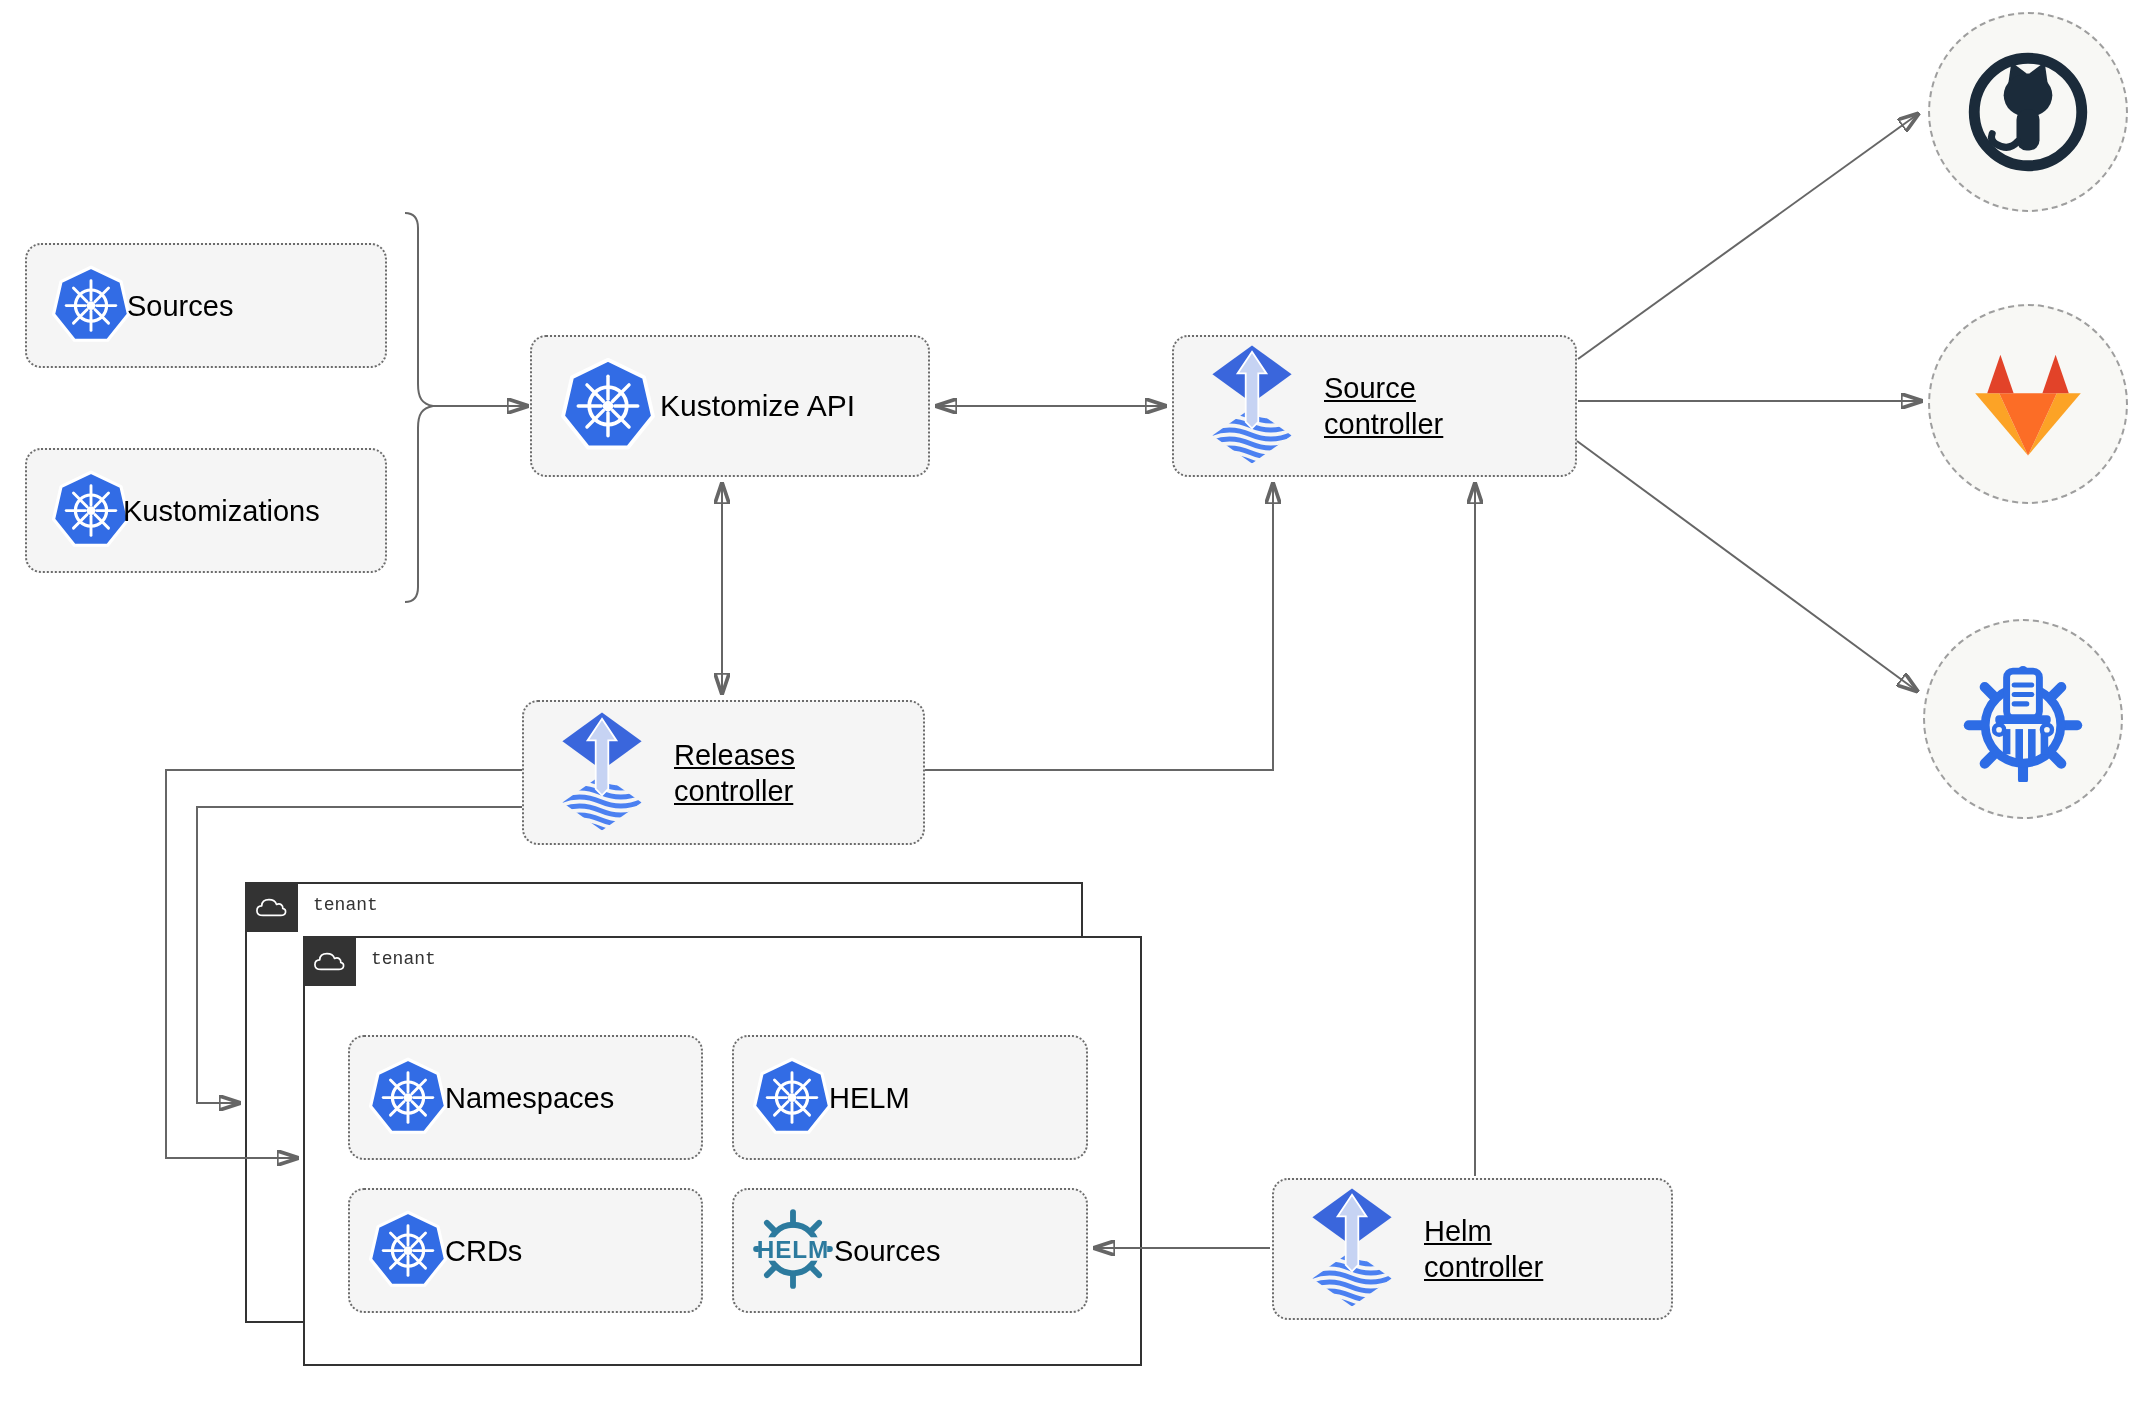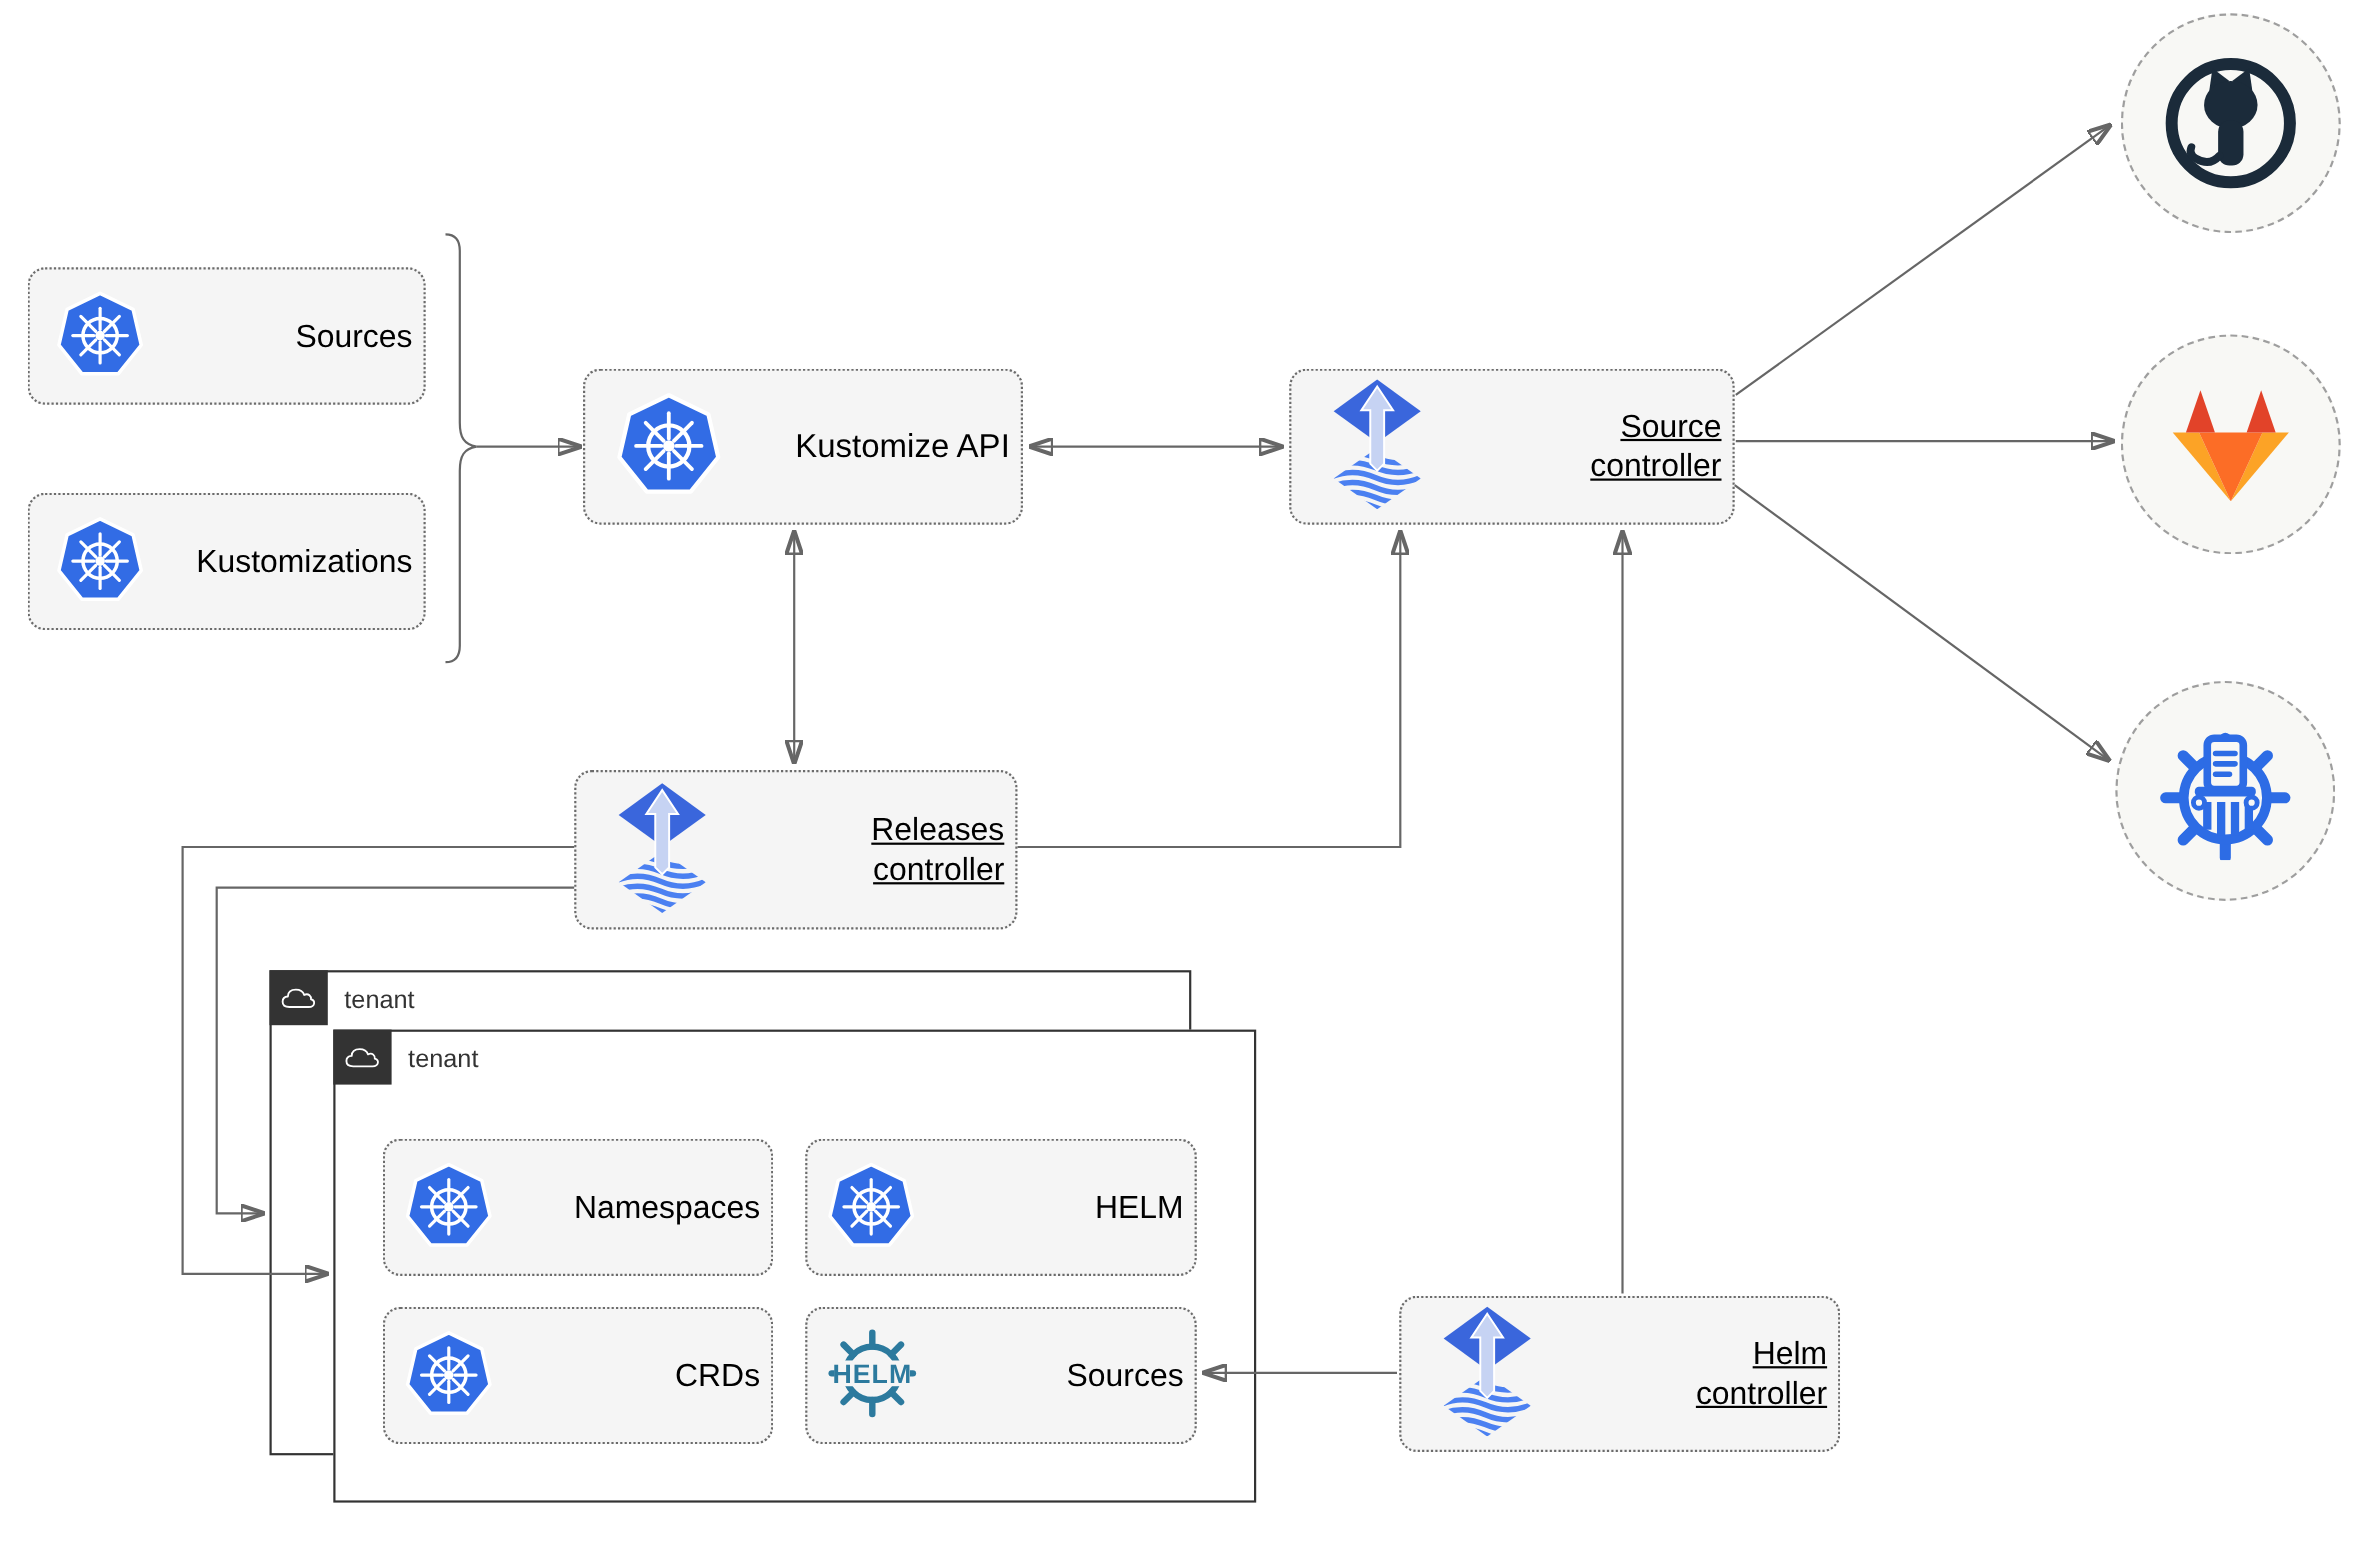--- a/index.html
+++ b/index.html
@@ -15,34 +15,34 @@
     width:2144px;height:1407px;position:relative;background:#ffffff;overflow:hidden;
     font-family:"Liberation Sans",sans-serif;color:var(--c-text);
   }
   .node{
     position:absolute;background:var(--c-node-fill);
     border:2px dotted var(--c-node-border);border-radius:16px;z-index:4;box-sizing:border-box;
   }
   .node .icon{position:absolute;top:50%;transform:translateY(-50%);}
   .node .label{
     position:absolute;right:10px;top:50%;transform:translateY(-50%);
-    text-align:right;font-size:29px;color:var(--c-text);line-height:36px;white-space:nowrap;
+    text-align:left;font-size:29px;color:var(--c-text);line-height:36px;white-space:nowrap;
   }
   .node .label.two span{display:block;text-decoration:underline;}
   .tenant{
     position:absolute;background:#ffffff;border:2px solid var(--c-tenant-border);box-sizing:border-box;
   }
   .tenant-outer{z-index:2;}
   .tenant-inner{z-index:3;}
   .tenant .tab{
     position:absolute;left:-2px;top:-2px;width:53px;height:50px;background:var(--c-tenant-tab-bg);
     display:flex;align-items:center;justify-content:center;
   }
   .tenant .tenant-label{
-    position:absolute;left:66px;top:11px;font-size:23px;color:var(--c-tenant-text);
+    position:absolute;left:66px;top:11px;font-size:18px;color:var(--c-tenant-text);font-family:Liberation Mono, monospace;
   }
   .endpoint{
     position:absolute;width:200px;height:200px;border-radius:50%;
     background:var(--c-circle-fill);border:2px dashed var(--c-circle-border);box-sizing:border-box;
     display:flex;align-items:center;justify-content:center;z-index:4;
   }
   .wires{position:absolute;left:0;top:0;z-index:6;pointer-events:none;}
   .wires line,.wires path{stroke:var(--c-arrow);stroke-width:2;fill:none;}
   .symbols{position:absolute;width:0;height:0;overflow:hidden;}
 </style>

